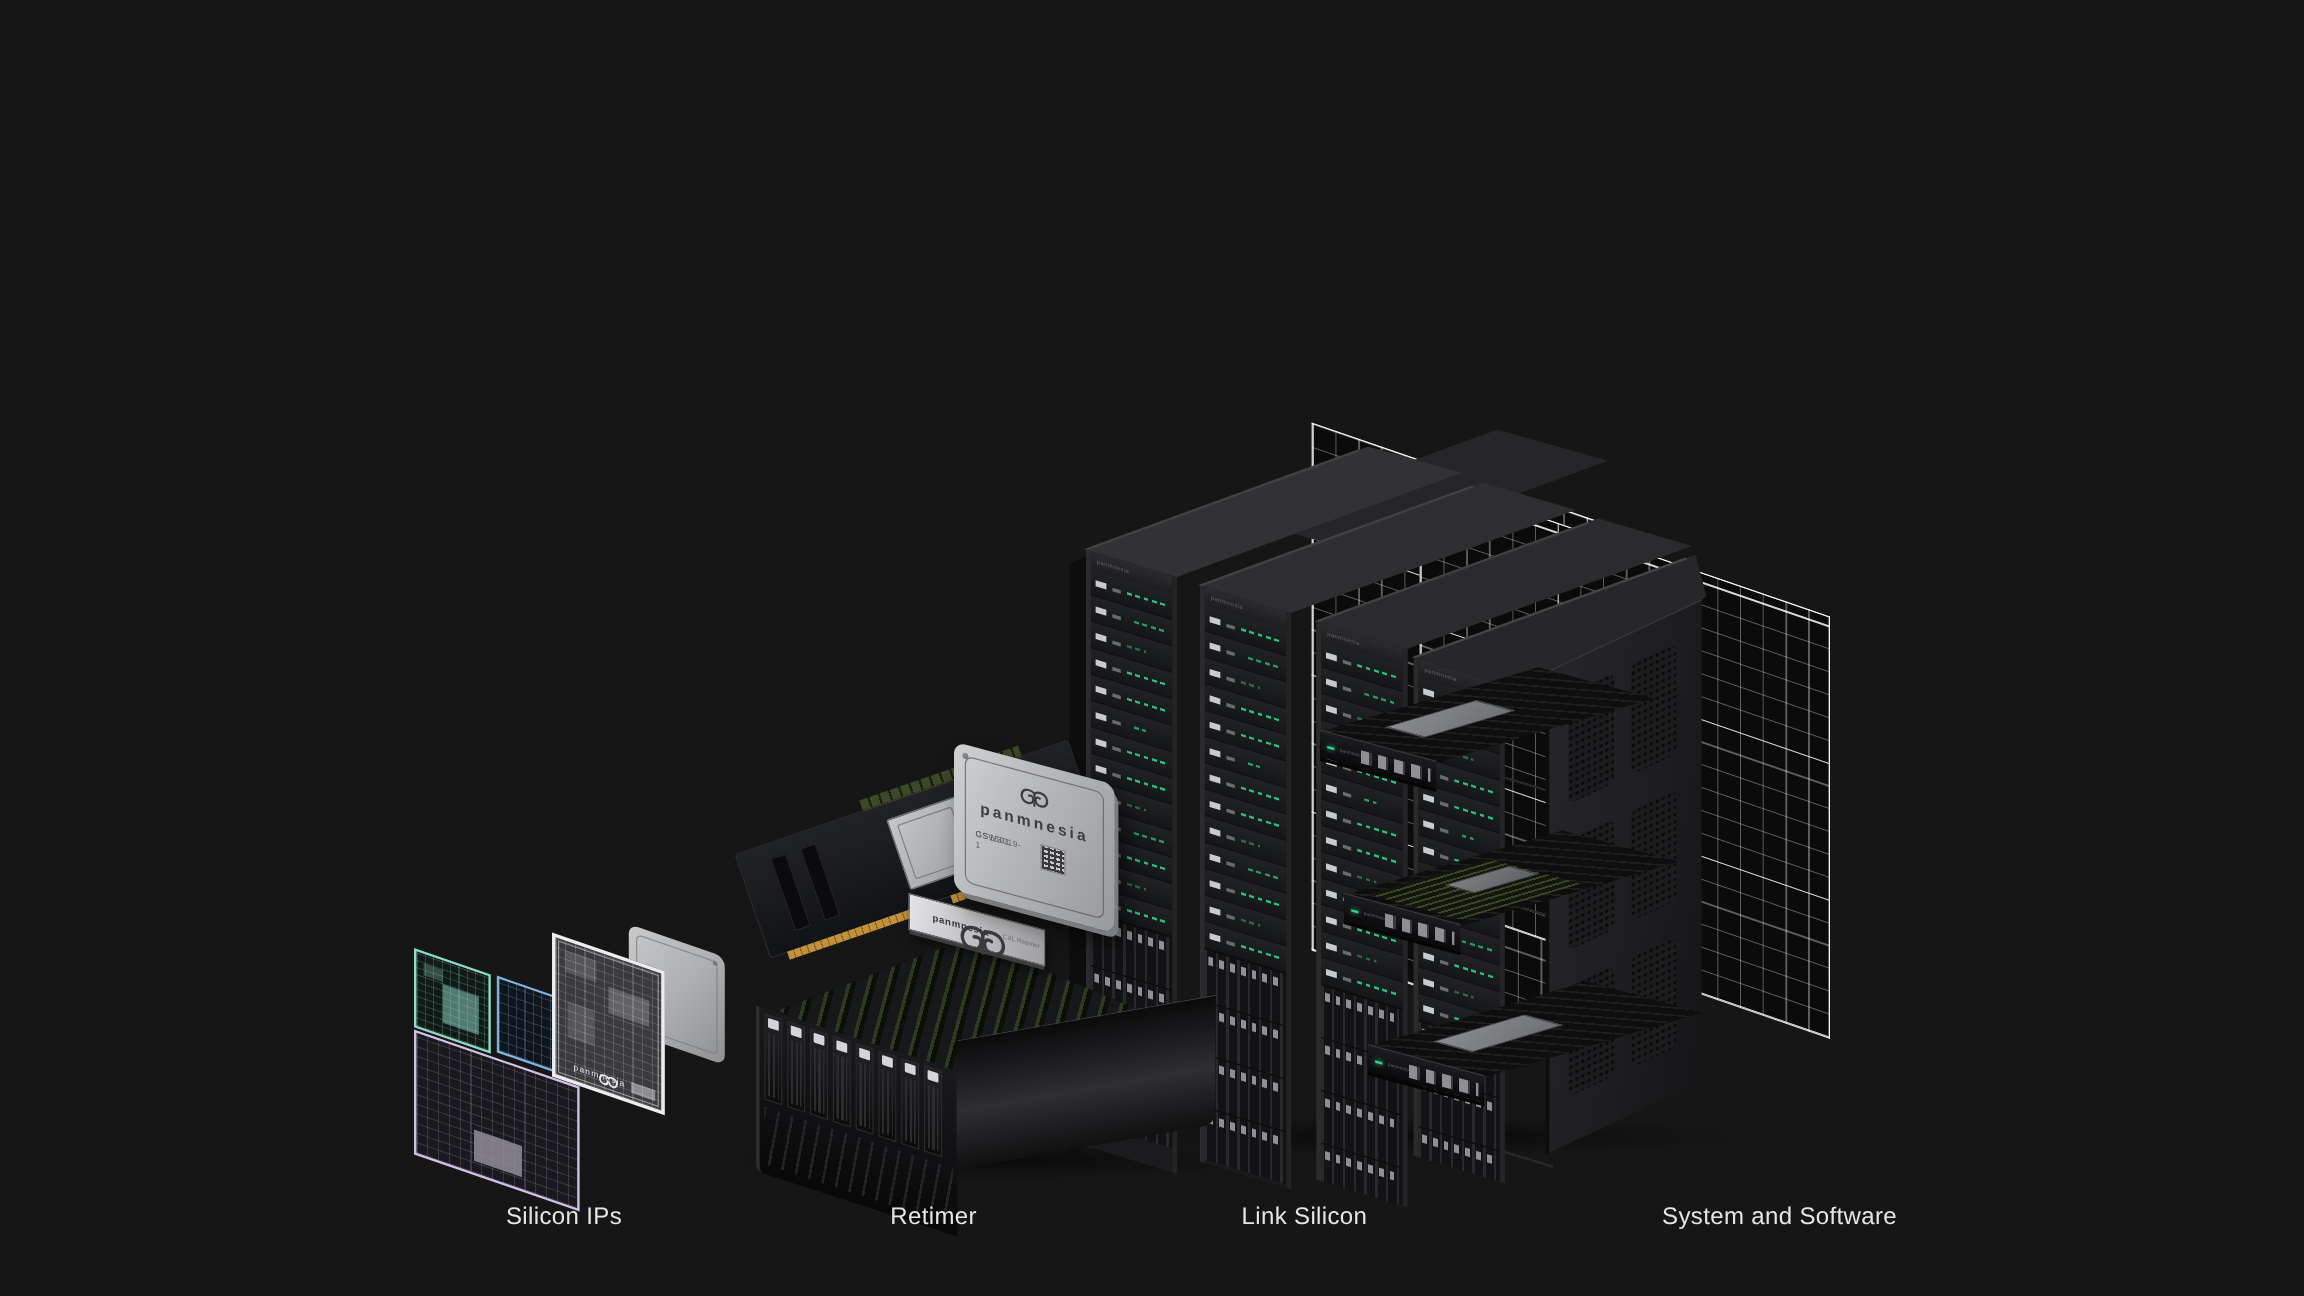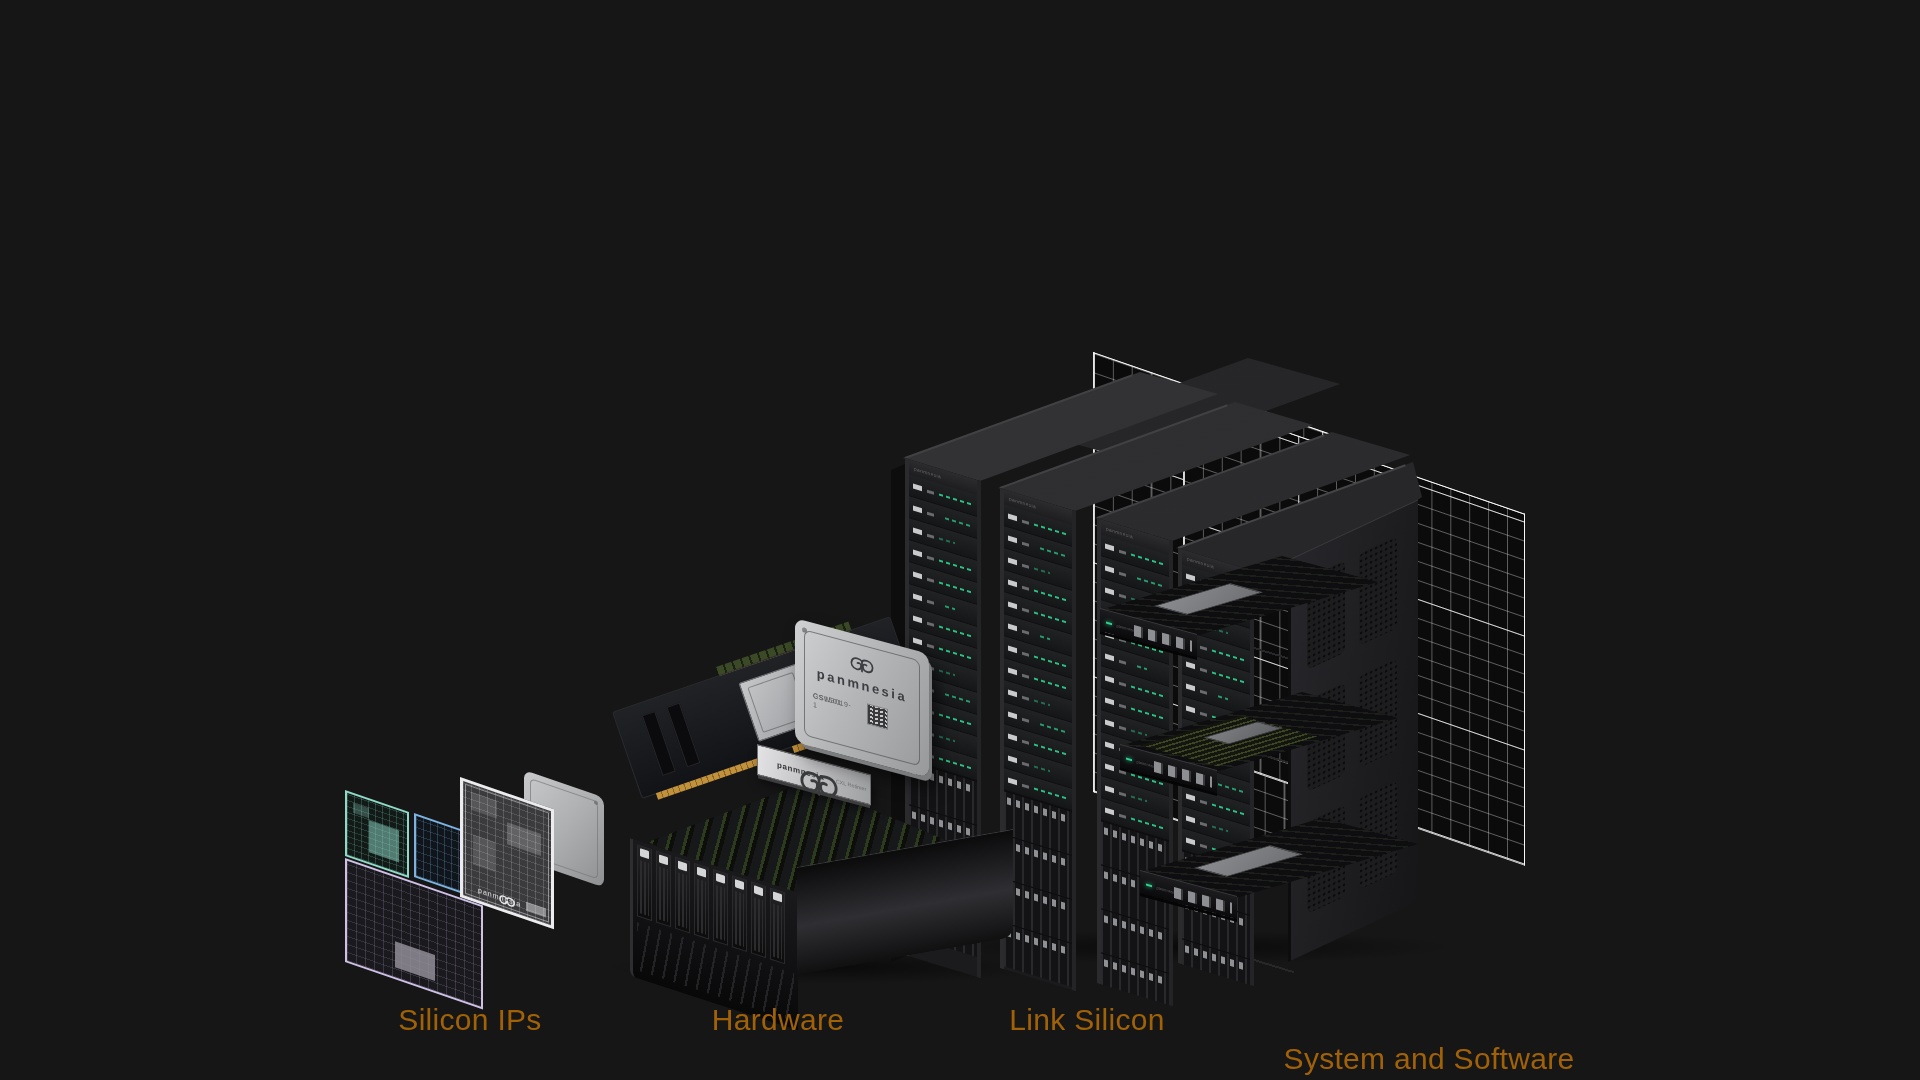--- a/index.html
+++ b/index.html
@@ -191,22 +191,22 @@
         repeating-linear-gradient(90deg,rgba(207,192,230,.18) 0 1px,transparent 1px 9px),
         repeating-linear-gradient(0deg,rgba(207,192,230,.15) 0 1px,transparent 1px 8px);}
   .purplefill{left:48px;bottom:10px;width:40px;height:26px;background:#97939f;opacity:.8;}
 
   
   .shadow{height:34px;border-radius:50%;background:radial-gradient(ellipse at center,rgba(0,0,0,.55),transparent 70%);z-index:0;}
   .sh1{left:600px;top:950px;width:460px;}
   .sh2{left:900px;top:930px;width:560px;}
 
   
-  .caption{top:1003px;transform:translateX(-50%);font-size:30px;color:#a16207;letter-spacing:.3px;z-index:10;white-space:nowrap;}
-  .cap1{left:470px;} .cap2{left:778px;} .cap3{left:1087px;} .cap4{left:1429px;margin-top:39px;}
+  .caption{top:1003px;transform:translateX(-50%);font-size:20px;color:#e5e5e5;letter-spacing:.3px;z-index:10;white-space:nowrap;}
+  .cap1{left:470px;} .cap2{left:778px;} .cap3{left:1087px;} .cap4{left:1483px;}
 
   .logo svg{display:block;width:100%;height:100%;}
 </style>
 </head>
 <body style="--bg: #161616; --led: #2ed38e; --teal: #8fdac7; --blue: #7db3e0; --purple: #cfc0e6;">
 
 <div class="stage">
 
   <div class="shadow sh1"></div>
   <div class="shadow sh2"></div>
@@ -443,17 +443,17 @@
   <div class="die die-teal">
     <div class="tealfill"></div>
     <div class="tealfill2"></div>
   </div>
   <div class="die die-blue"></div>
   <div class="die die-purple">
     <div class="purplefill"></div>
   </div>
 
   <span class="caption cap1">Silicon IPs</span>
-  <span class="caption cap2">Hardware</span>
+  <span class="caption cap2">Retimer</span>
   <span class="caption cap3">Link Silicon</span>
   <span class="caption cap4">System and Software</span>
 
 </div>
 
 </body></html>

